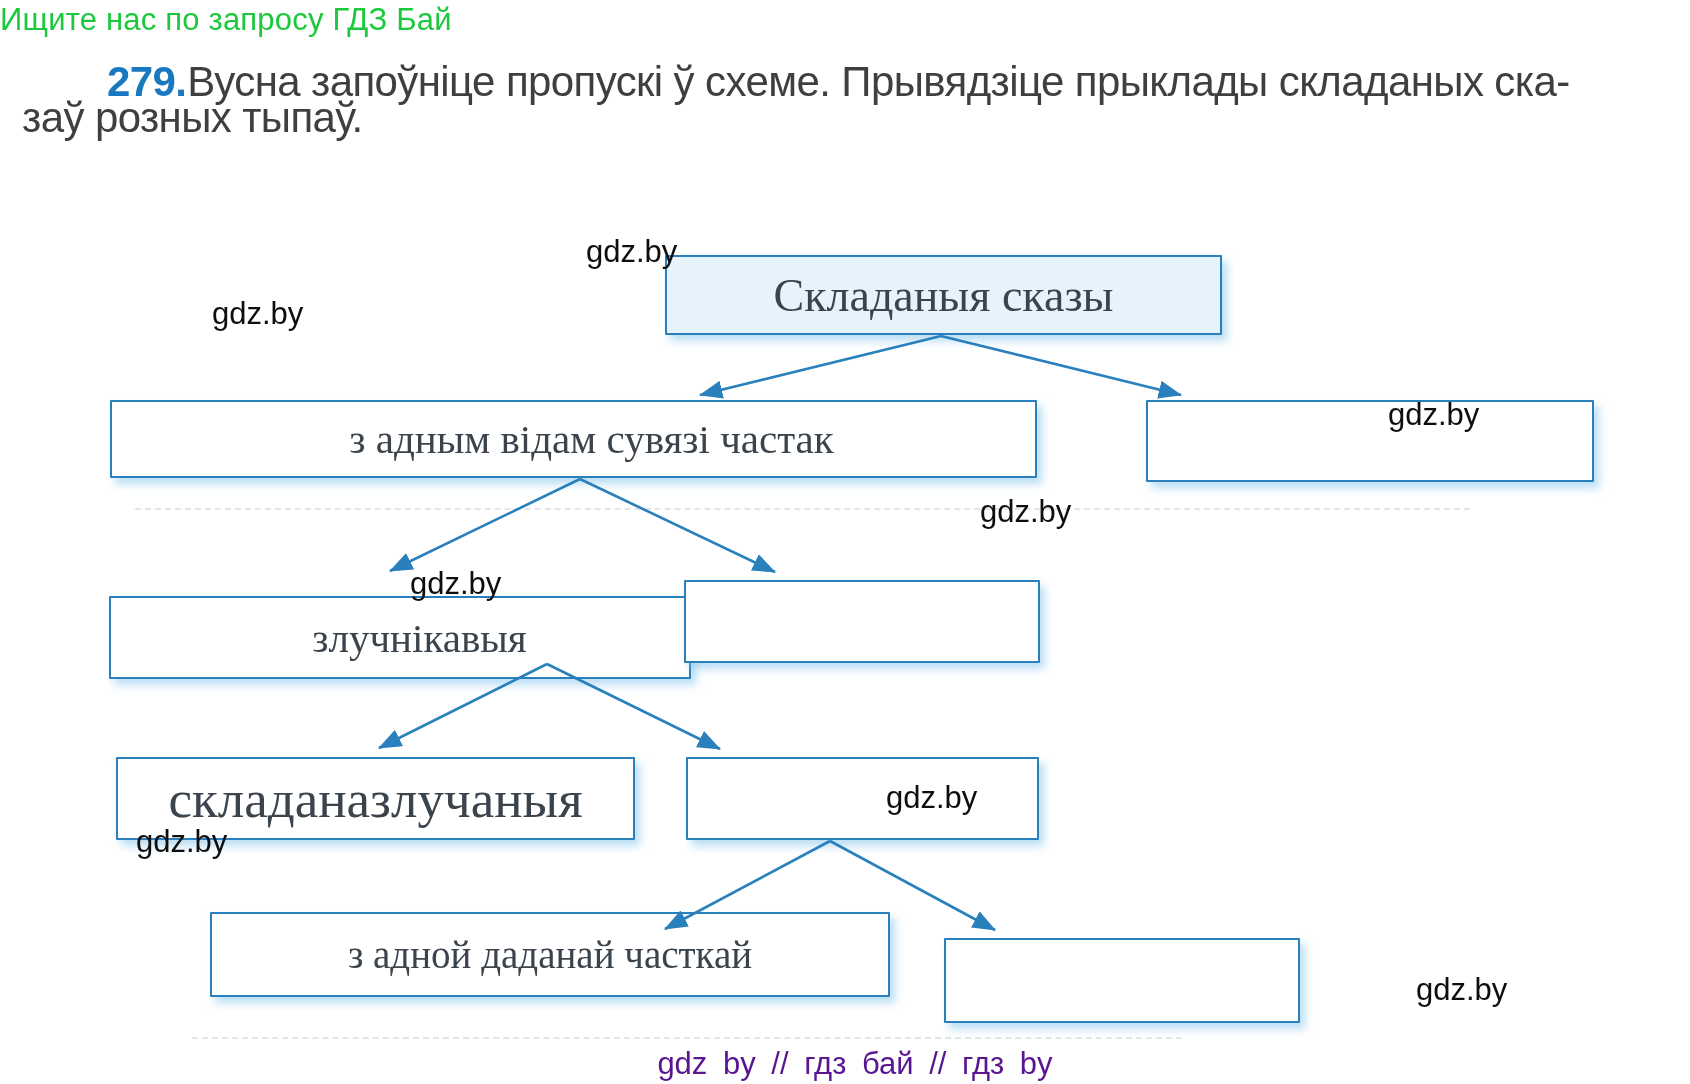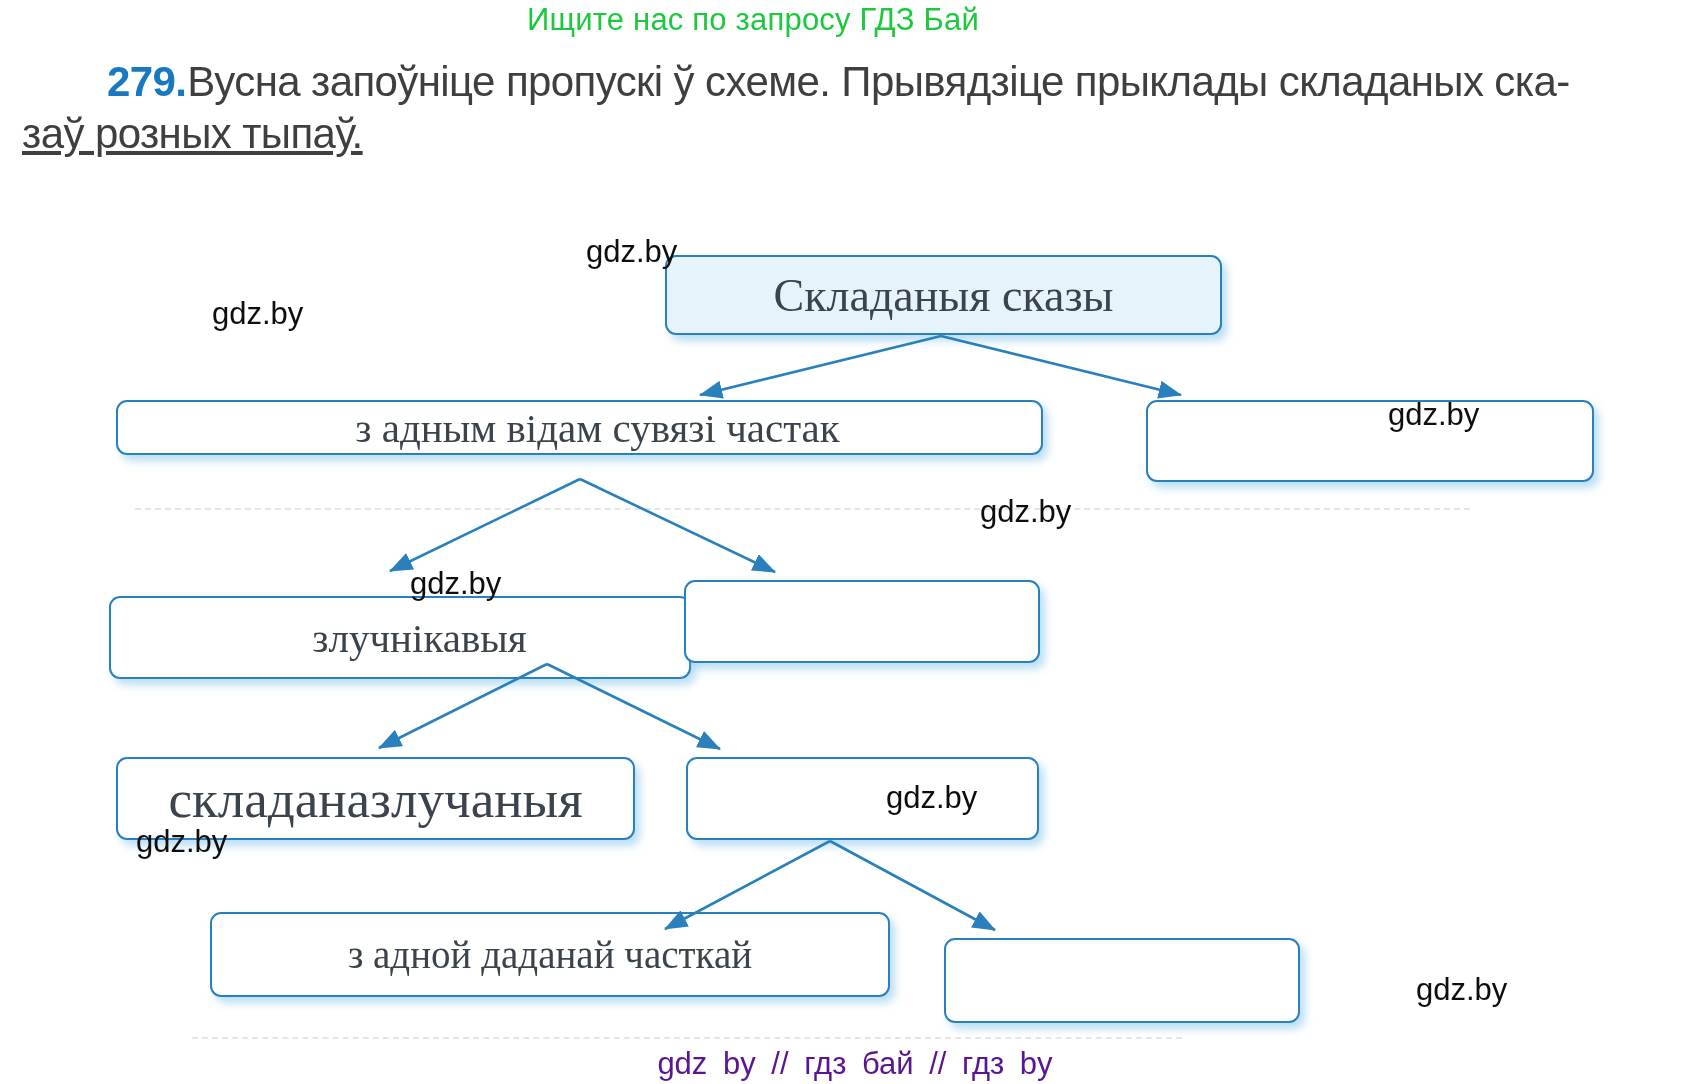--- a/index.html
+++ b/index.html
@@ -7,34 +7,34 @@
     position: relative;
     width: 1690px;
     height: 1084px;
     background: #ffffff;
     overflow: hidden;
     font-family: "Liberation Sans", sans-serif;
   }
   .promo {
     position: absolute;
     left: 0; top: 2px; width: 1506px;
-    text-align: center;
+    text-align: left;
     font-size: 31px;
     color: #1dc93c;
     letter-spacing: 0.2px;
   }
   .para-line {
     position: absolute;
     white-space: nowrap;
     font-size: 42px;
     letter-spacing: -0.6px;
     color: #3f3f3f;
   }
   .para-line-1 { left: 107px; top: 58px; }
-  .para-line-2 { left: 22px;  top: 110px; text-decoration: underline; }
+  .para-line-2 { left: 22px;  top: 94px; }
   .ex-num { color: #1878c0; font-weight: bold; margin-right: 1px; }
   .diagram-title {
     position: absolute;
     left: 604px; top: 178px;
     white-space: nowrap;
     font-family: "Liberation Serif", "DejaVu Serif", serif;
     font-weight: bold;
     font-size: 45px;
     color: #353e47;
     letter-spacing: 0.5px;
@@ -51,34 +51,34 @@
   .wm3 { left: 1388px; top: 397px; }
   .wm4 { left: 980px;  top: 494px; }
   .wm5 { left: 410px;  top: 566px; }
   .wm6 { left: 886px;  top: 780px; }
   .wm7 { left: 136px;  top: 824px; }
   .wm8 { left: 1416px; top: 972px; }
   .box {
     position: absolute;
     box-sizing: border-box;
     border: 2.5px solid #2980bd;
-    border-radius: 11px;
+    border-radius: 1px;
     background: #ffffff;
     box-shadow: 5px 6px 8px rgba(130,195,235,0.55);
     display: flex;
     align-items: center;
     justify-content: center;
     font-family: "Liberation Serif", "DejaVu Serif", serif;
     color: #3b434c;
     z-index: 2;
     white-space: nowrap;
   }
   .box.root { background: #e7f3fb; font-size: 46px; }
   .b1 { left: 665px;  top: 255px; width: 557px; height: 80px; }
-  .b2 { left: 116px;  top: 400px; width: 927px; height: 55px; font-size: 41px; padding-left: 36px; }
+  .b2 { left: 110px;  top: 400px; width: 927px; height: 78px; font-size: 41px; padding-left: 36px; }
   .b3 { left: 1146px; top: 400px; width: 448px; height: 82px; }
   .b4 { left: 109px;  top: 596px; width: 582px; height: 83px; font-size: 41px; padding-left: 39px; }
   .b5 { left: 684px;  top: 580px; width: 356px; height: 83px; }
   .b6 { left: 116px;  top: 757px; width: 519px; height: 83px; font-size: 53px; }
   .b7 { left: 686px;  top: 757px; width: 353px; height: 83px; }
   .b8 { left: 210px;  top: 912px; width: 680px; height: 85px; font-size: 39px; }
   .b9 { left: 944px;  top: 938px; width: 356px; height: 85px; }
   .arrows-layer {
     position: absolute;
     left: 0; top: 0;

